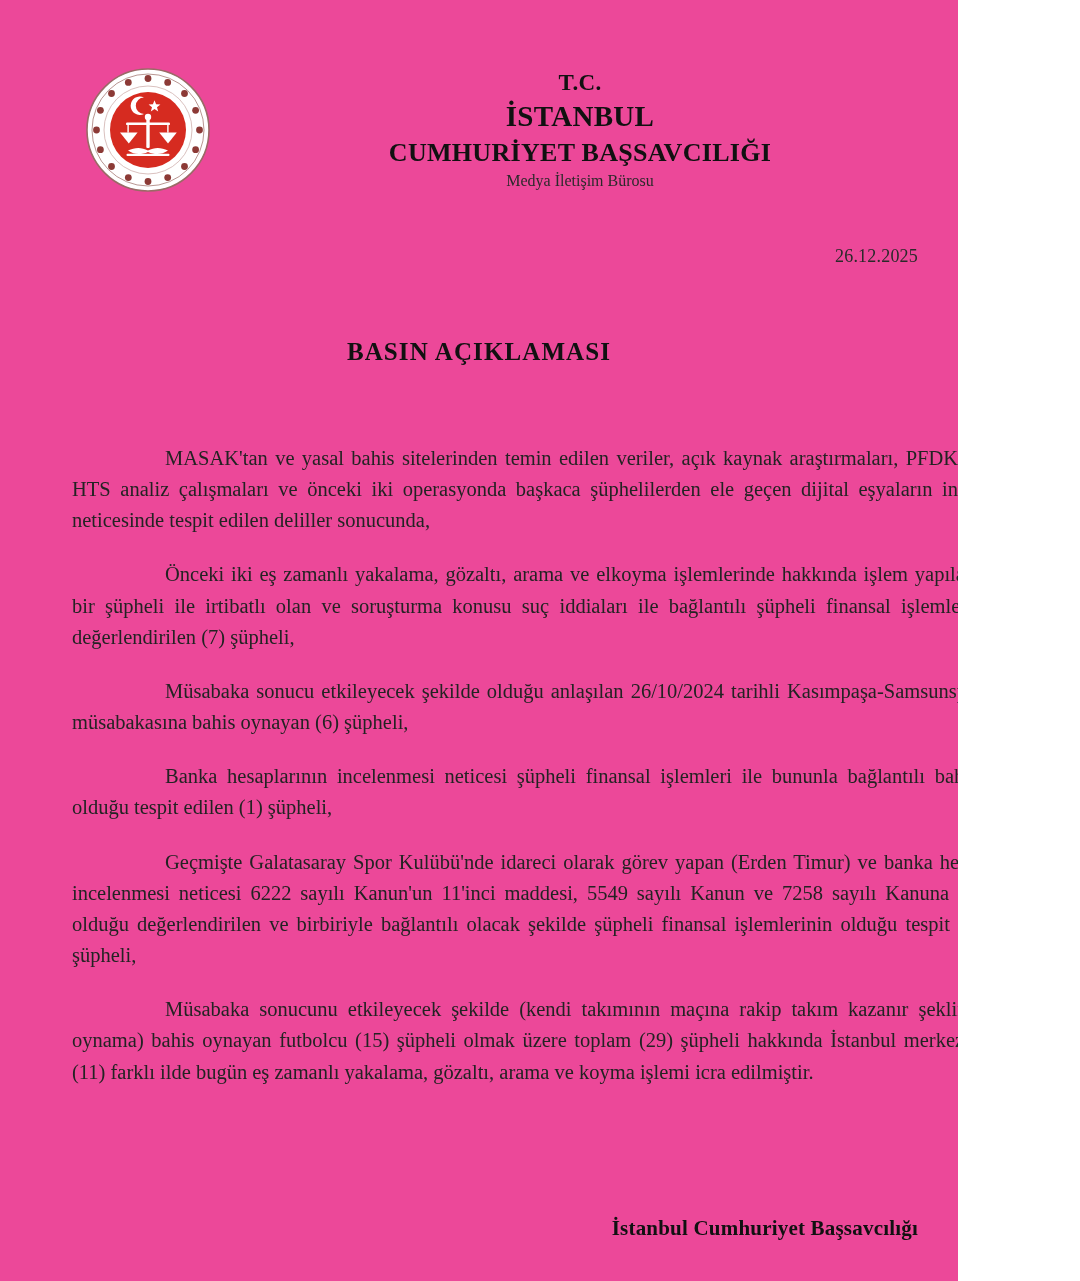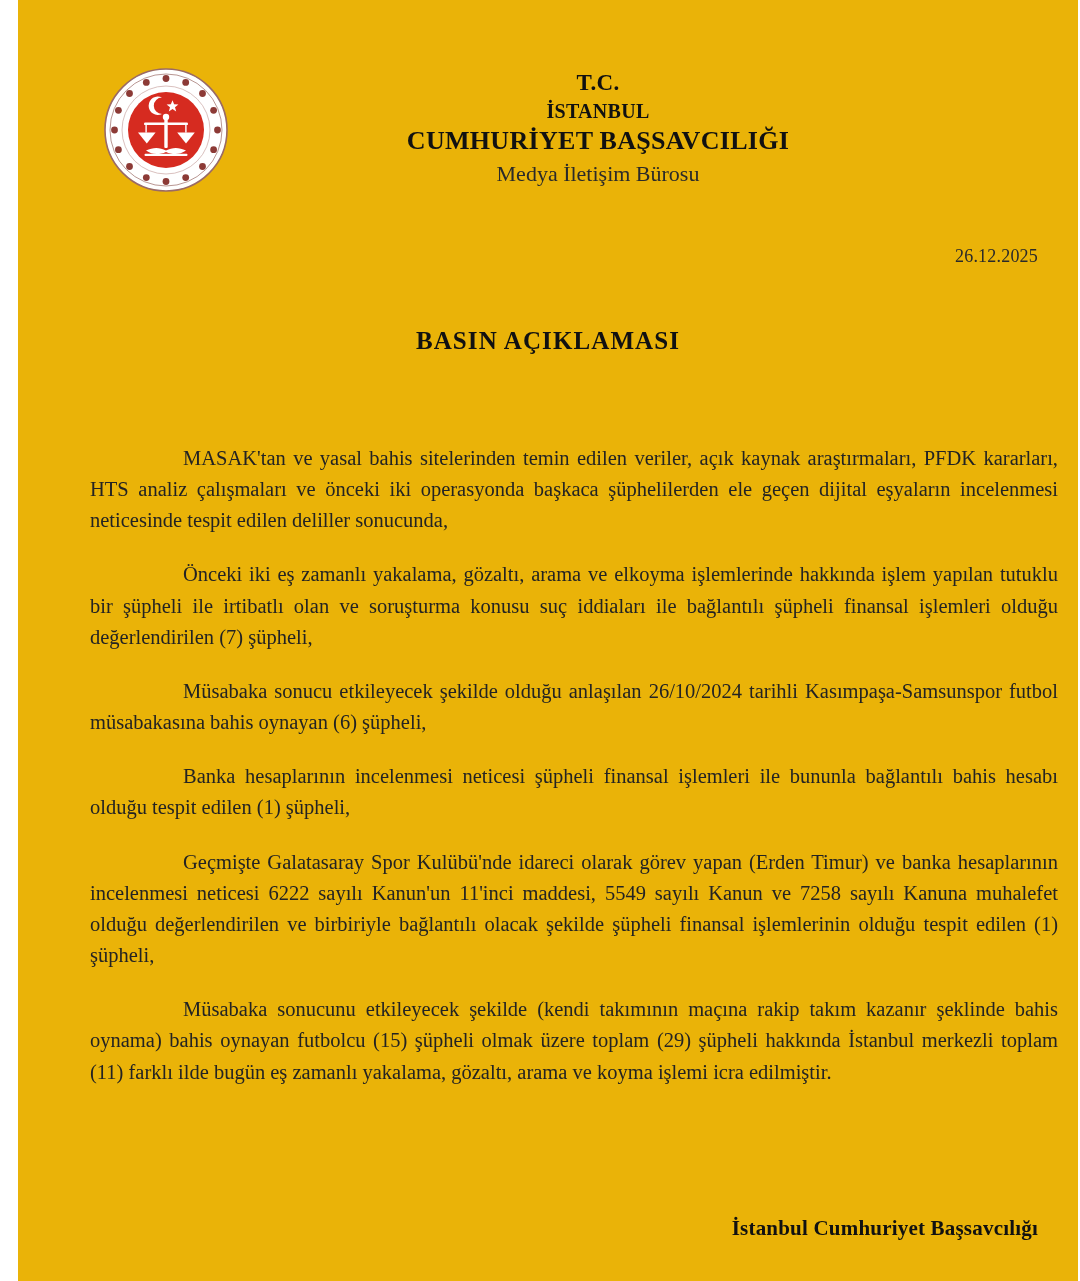--- a/index.html
+++ b/index.html
@@ -7,26 +7,25 @@
     margin: 0;
     padding: 0;
     background: #ffffff;
   }
   body {
     font-family: "Liberation Serif", "DejaVu Serif", serif;
     color: #1a1a1a;
   }
   .page {
     position: relative;
-    width: 1060px;
+    width: 958px;
     height: 1281px;
-    background: #eab308;
+    background: #ec4899;
     overflow: hidden;
     box-sizing: border-box;
-    margin-left: 18px;
   }
 
   
   .header {
     position: relative;
     height: 200px;
   }
   .emblem {
     position: absolute;
     left: 84px;
@@ -43,45 +42,45 @@
     width: 560px;
     text-align: center;
     line-height: 1.30;
   }
   .hdr-line {
     font-weight: bold;
     letter-spacing: 0.3px;
     color: #111;
   }
   .hdr-tc      { font-size: 23px; }
-  .hdr-city    { font-size: 20px; }
+  .hdr-city    { font-size: 29px; }
   .hdr-office  { font-size: 26px; }
   .hdr-sub {
     font-weight: normal;
-    font-size: 22px;
+    font-size: 16px;
     color: #2a2a2a;
     margin-top: 2px;
   }
 
   
   .date-row {
     position: absolute;
     right: 40px;
     top: 246px;
     font-size: 18px;
     color: #2a2a2a;
     letter-spacing: 0.2px;
   }
 
   
   .doc-title {
     position: absolute;
     left: 0;
     right: 0;
-    top: 327px;
+    top: 338px;
     text-align: center;
     font-size: 25px;
     font-weight: bold;
     letter-spacing: 1.1px;
     color: #111;
   }
 
   
   .body-wrap {
     position: absolute;

